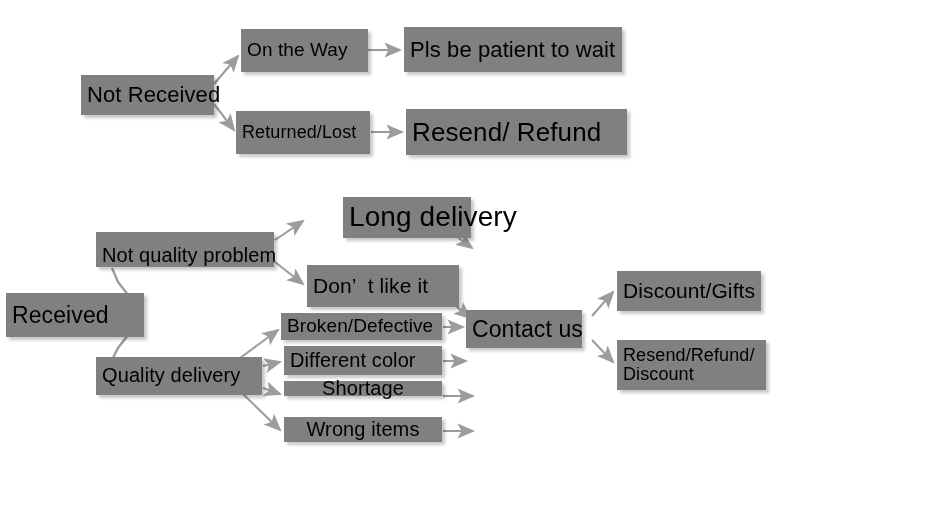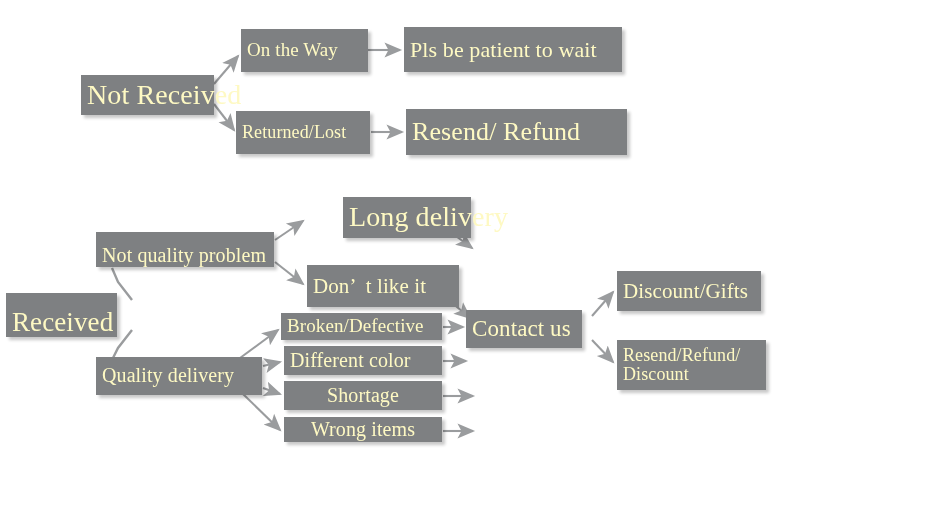--- a/index.html
+++ b/index.html
@@ -6,30 +6,29 @@
   #canvas{
     position:relative;
     width:926px;height:523px;
     background:#ffffff;
     font-family:"Liberation Sans", sans-serif;
     overflow:hidden;
   }
   .box{
     position:absolute;
     background:#7e8082;
-    color:#fef9c3;
+    color:#000000;
     display:flex;
     align-items:center;
     box-sizing:border-box;
     box-shadow:3px 3px 3px rgba(0,0,0,0.22);
     letter-spacing:.1px;
     line-height:1.08;
     white-space:pre;
     z-index:3;
-    font-family:Liberation Serif, serif;
   }
   .box.center{justify-content:center;}
   .box.left{justify-content:flex-start;padding-left:6px;}
   svg#wires{
     position:absolute;left:0;top:0;width:926px;height:523px;
     z-index:1;pointer-events:none;
   }
   .ln{stroke:#9a9c9e;stroke-width:2.1;fill:none;}
   .lnfat{stroke:#9a9c9e;stroke-width:2.4;fill:none;}
 </style>
@@ -79,41 +78,41 @@
 
     <path class="ln" d="M443,396 L473,396" marker-end="url(#ah)"></path>
 
     <path class="ln" d="M443,431 L473,431" marker-end="url(#ah)"></path>
 
     <path class="ln" d="M592,316 L613,292" marker-end="url(#ah)"></path>
 
     <path class="ln" d="M592,340 L613,362" marker-end="url(#ah)"></path>
   </svg>
 
-  <div class="box left" style="left:81px;top:75px;width:133px;height:40px;font-size:28px;">
+  <div class="box left" style="left:81px;top:75px;width:133px;height:40px;font-size:22px;">
     <span>Not Received</span>
   </div>
 
   <div class="box left" style="left:241px;top:29px;width:127px;height:43px;font-size:19px;">
     <span>On the Way</span>
   </div>
 
   <div class="box left" style="left:404px;top:27px;width:218px;height:45px;font-size:22px;">
     <span>Pls be patient to wait</span>
   </div>
 
   <div class="box left" style="left:236px;top:111px;width:134px;height:43px;font-size:18px;">
     <span>Returned/Lost</span>
   </div>
 
   <div class="box left" style="left:406px;top:109px;width:221px;height:46px;font-size:26px;">
     <span>Resend/ Refund</span>
   </div>
 
-  <div class="box left" style="left:6px;top:293px;width:111px;height:44px;font-size:27px;align-items:flex-end;">
+  <div class="box left" style="left:6px;top:293px;width:138px;height:44px;font-size:23px;">
     <span>Received</span>
   </div>
 
   <div class="box left" style="left:96px;top:232px;width:178px;height:35px;font-size:20px;align-items:flex-end;">
     <span>Not quality problem</span>
   </div>
 
   <div class="box left" style="left:96px;top:357px;width:166px;height:38px;font-size:20px;">
     <span>Quality delivery</span>
   </div>
@@ -127,21 +126,21 @@
   </div>
 
   <div class="box left" style="left:281px;top:313px;width:161px;height:27px;font-size:19px;">
     <span>Broken/Defective</span>
   </div>
 
   <div class="box left" style="left:284px;top:346px;width:158px;height:29px;font-size:20px;">
     <span>Different color</span>
   </div>
 
-  <div class="box center" style="left:284px;top:381px;width:158px;height:29px;font-size:20px;">
+  <div class="box center" style="left:284px;top:381px;width:158px;height:15px;font-size:20px;">
     <span>Shortage</span>
   </div>
 
   <div class="box center" style="left:284px;top:417px;width:158px;height:25px;font-size:20px;">
     <span>Wrong items</span>
   </div>
 
   <div class="box left" style="left:466px;top:310px;width:116px;height:38px;font-size:23px;">
     <span>Contact us</span>
   </div>

